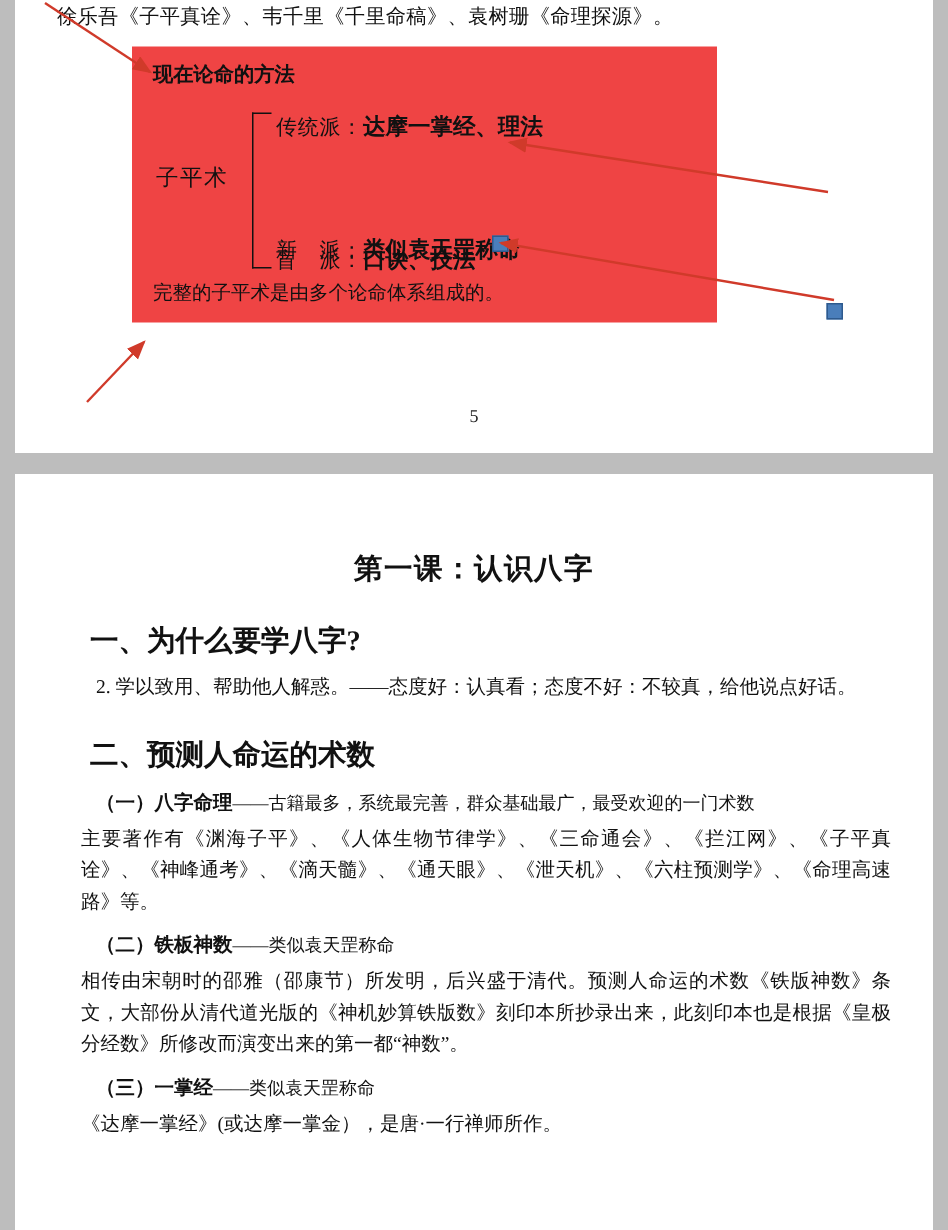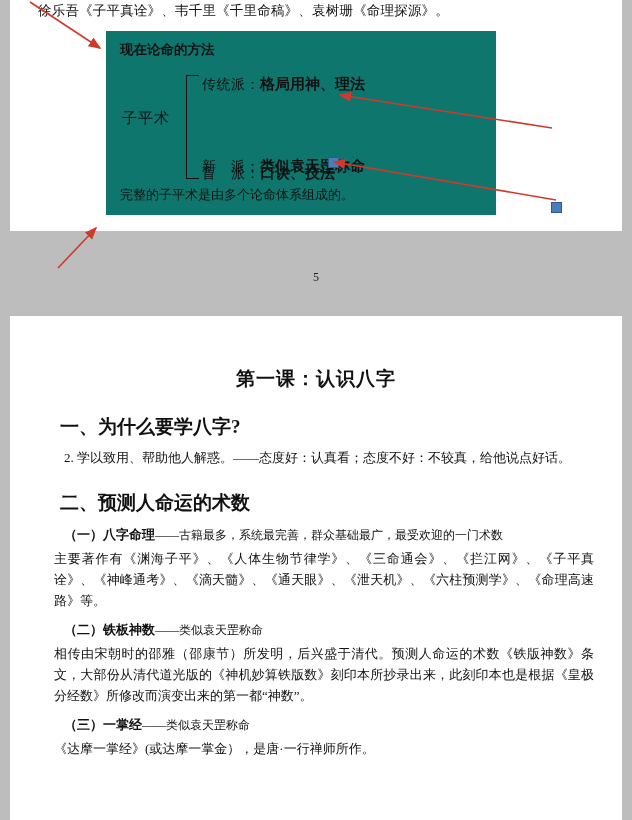--- a/index.html
+++ b/index.html
@@ -16,43 +16,43 @@
   }
   .page {
     background: #ffffff;
     position: absolute;
     left: 10px;
     width: 612px;
     box-sizing: border-box;
   }
   #page-top {
     top: 0;
-    height: 231px;
+    height: 302px;
     padding: 0 28px;
   }
   #page-bottom {
     top: 316px;
     height: 504px;
     padding: 0 28px;
   }
   .intro-line {
     font-size: 13.5px;
     color: #111;
     padding-top: 2px;
     letter-spacing: 0.2px;
   }
 
   
   .highlight-box {
     position: absolute;
-    left: 96px;
+    left: 78px;
     top: 31px;
     width: 390px;
     height: 184px;
-    background: #0f766e;
+    background: #ef4444;
   }
   .hl-title {
     position: absolute;
     left: 14px;
     top: 10px;
     font-size: 13.5px;
     font-weight: bold;
     color: #111;
   }
   .brace-label {
@@ -165,21 +165,21 @@
 
 <div class="page" id="page-top">
   <div class="intro-line">徐乐吾《子平真诠》、韦千里《千里命稿》、袁树珊《命理探源》。</div>
 
   <div class="highlight-box">
     <div class="hl-title">现在论命的方法</div>
     <div class="brace-label">子平术</div>
     <div class="brace"></div>
 
     <div class="branch" id="branch-0">
-      <span class="b-key">传统派：</span><span class="b-val">格局用神、理法</span>
+      <span class="b-key">传统派：</span><span class="b-val">达摩一掌经、理法</span>
     </div>
     <div class="branch" id="branch-1">
       <span class="b-key">盲　派：</span><span class="b-val">口诀、技法</span>
     </div>
     <div class="branch" id="branch-2">
       <span class="b-key">新　派：</span><span class="b-val">类似袁天罡称命</span>
     </div>
 
     <div class="hl-footer">完整的子平术是由多个论命体系组成的。</div>
   </div>

